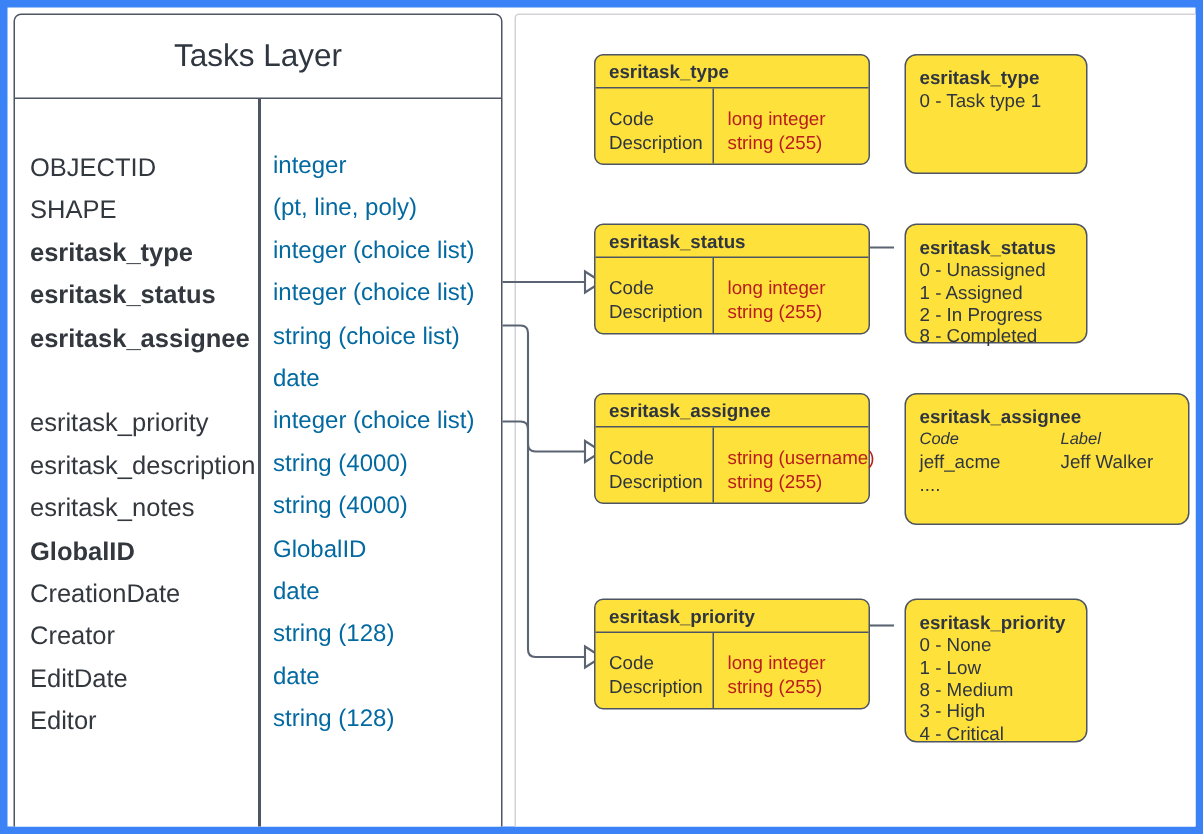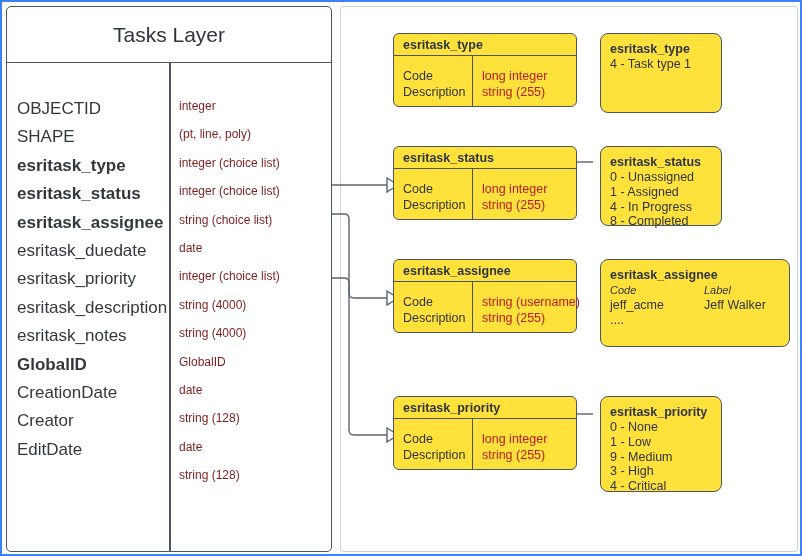--- a/index.html
+++ b/index.html
@@ -10,21 +10,21 @@
   body {
     font-family: "Liberation Sans", sans-serif;
     -webkit-font-smoothing: antialiased;
   }
   #canvas {
     position: relative;
     width: 802px;
     height: 556px;
     background: #ffffff;
     box-sizing: border-box;
-    border: 2px solid #3b82f6;
+    border: 5px solid #3b82f6;
     overflow: hidden;
   }
 
   
   .layer-table {
     position: absolute;
     left: 4px;
     top: 4px;
     width: 326px;
     height: 546px;
@@ -72,22 +72,22 @@
     width: 150px;
     font-size: 17px;
     color: #33383f;
     white-space: nowrap;
   }
   .field-name.bold { font-weight: bold; }
   .field-type {
     position: absolute;
     left: 172px;
     top: 0;
-    font-size: 12px;
-    color: #7f1d1d;
+    font-size: 16px;
+    color: #0369a1;
     white-space: nowrap;
   }
 
   
   .right-panel {
     position: absolute;
     left: 338px;
     top: 4px;
     width: 458px;
     height: 546px;
@@ -220,21 +220,20 @@
           </div>
           <div class="field-row">
             <span class="field-name bold">esritask_status</span>
             <span class="field-type">integer (choice list)</span>
           </div>
           <div class="field-row">
             <span class="field-name bold">esritask_assignee</span>
             <span class="field-type">string (choice list)</span>
           </div>
           <div class="field-row">
-            <span class="field-name">esritask_duedate</span>
             <span class="field-type">date</span>
           </div>
           <div class="field-row">
             <span class="field-name">esritask_priority</span>
             <span class="field-type">integer (choice list)</span>
           </div>
           <div class="field-row">
             <span class="field-name">esritask_description</span>
             <span class="field-type">string (4000)</span>
           </div>
@@ -252,20 +251,21 @@
           </div>
           <div class="field-row">
             <span class="field-name">Creator</span>
             <span class="field-type">string (128)</span>
           </div>
           <div class="field-row">
             <span class="field-name">EditDate</span>
             <span class="field-type">date</span>
           </div>
           <div class="field-row">
+            <span class="field-name">Editor</span>
             <span class="field-type">string (128)</span>
           </div>
         </div>
     </div>
   </div>
 
   <div class="right-panel"></div>
 
   <svg class="connectors">
 
@@ -344,28 +344,28 @@
       </div>
       <div class="ybox-col-r">
         <div>long integer</div>
         <div>string (255)</div>
       </div>
     </div>
   </div>
 
   <div class="vbox" style="left:598px; top:31px; width:122px; height:80px;">
     <div class="vbox-title">esritask_type</div>
-    <div class="vbox-line">4 - Task type 1</div>
+    <div class="vbox-line">0 - Task type 1</div>
   </div>
 
   <div class="vbox" style="left:598px; top:144px; width:122px; height:80px;">
     <div class="vbox-title">esritask_status</div>
     <div class="vbox-line">0 - Unassigned</div>
     <div class="vbox-line">1 - Assigned</div>
-    <div class="vbox-line">4 - In Progress</div>
+    <div class="vbox-line">2 - In Progress</div>
     <div class="vbox-line">8 - Completed</div>
   </div>
 
   <div class="vbox" style="left:598px; top:257px; width:190px; height:88px;">
     <div class="vbox-title">esritask_assignee</div>
     <div class="vbox-cols">
       <div class="vcol-row italic">
         <span class="vcol-a">Code</span>
         <span class="vcol-b">Label</span>
       </div>
@@ -377,18 +377,18 @@
         <span class="vcol-a">....</span>
         <span class="vcol-b"></span>
       </div>
     </div>
   </div>
 
   <div class="vbox" style="left:598px; top:394px; width:122px; height:96px;">
     <div class="vbox-title">esritask_priority</div>
     <div class="vbox-line">0 - None</div>
     <div class="vbox-line">1 - Low</div>
-    <div class="vbox-line">9 - Medium</div>
+    <div class="vbox-line">8 - Medium</div>
     <div class="vbox-line">3 - High</div>
     <div class="vbox-line">4 - Critical</div>
   </div>
 
 </div>
 
 </body></html>

